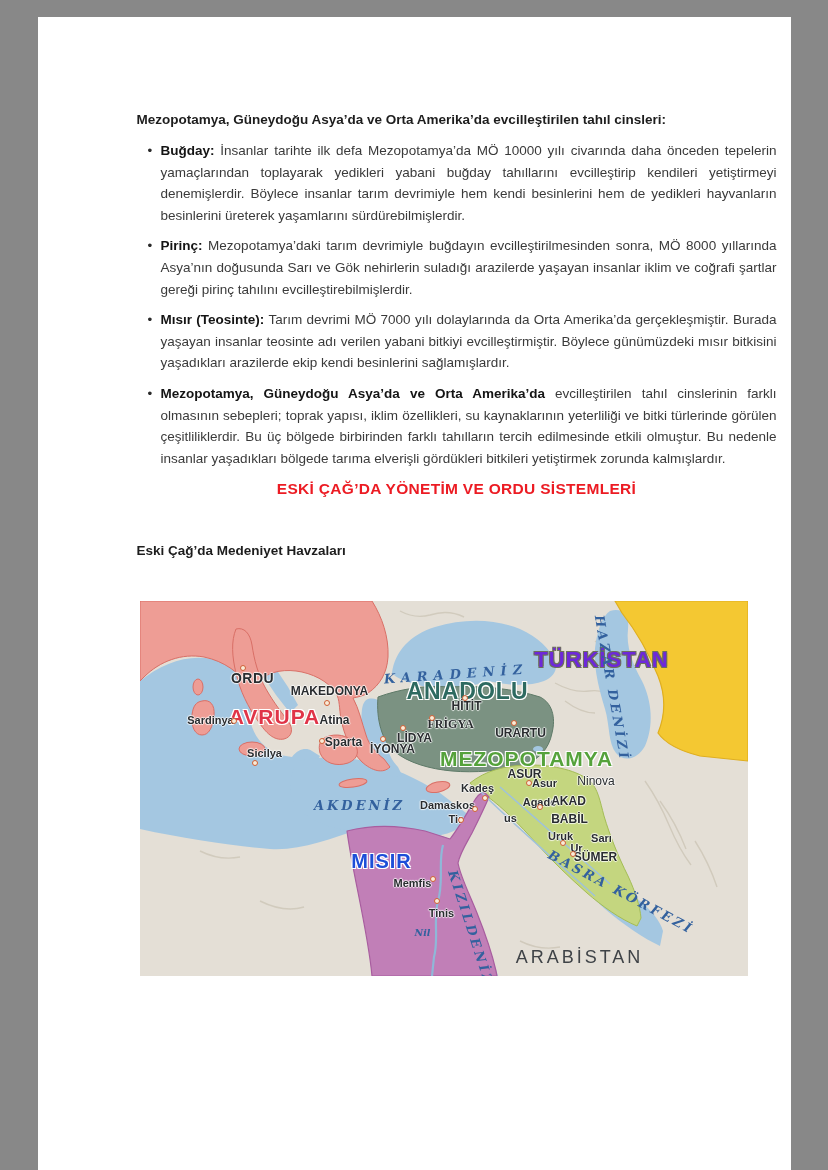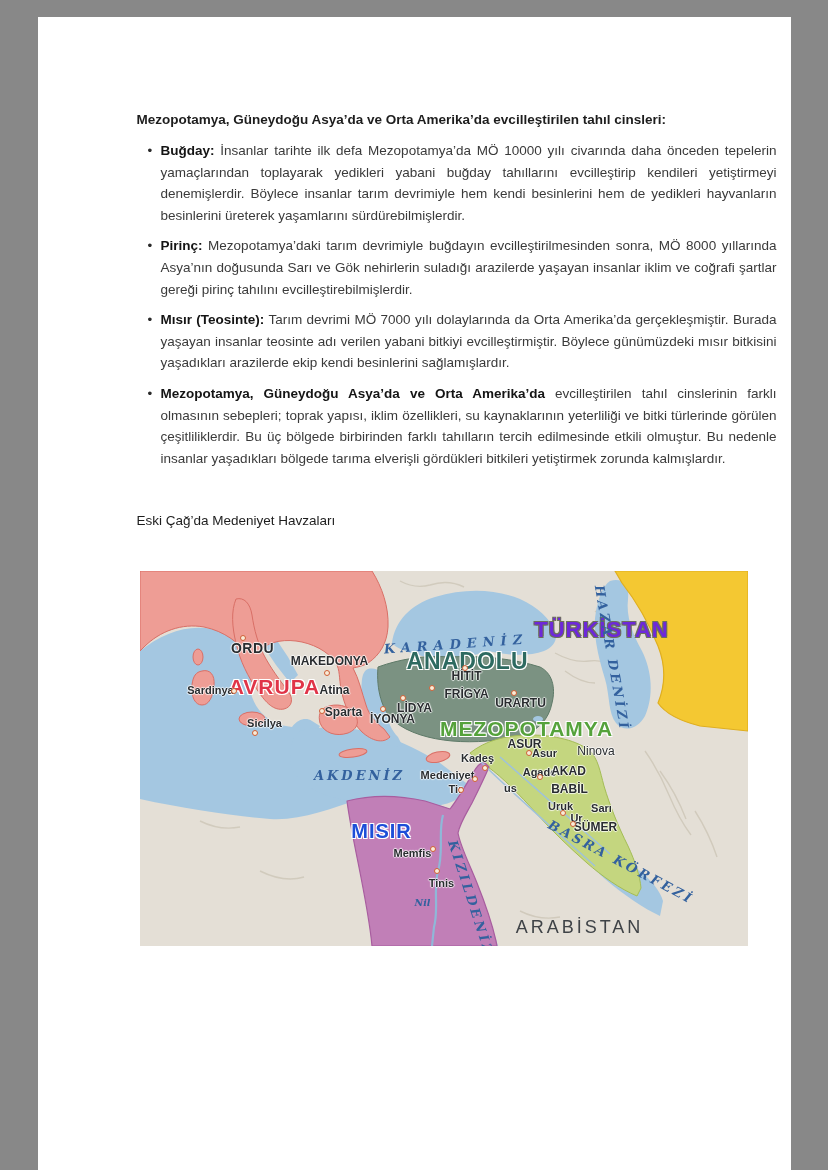--- a/index.html
+++ b/index.html
@@ -7,21 +7,21 @@
         font-family:"Liberation Sans",sans-serif;}
   .content{position:absolute;left:99px;top:95px;width:640px;}
   .intro-heading{margin:0 0 13px 0;font-size:13.5px;line-height:15px;font-weight:700;color:#1d1d1d;}
   ul.bullets{list-style:none;margin:0;padding:0 0 0 11px;}
   li.bullet{display:flex;margin:0 0 9px 0;font-size:13.5px;line-height:21.6px;color:#3a3a3a;}
   .bullet-dot{flex:none;width:13px;color:#2a2a2a;}
   .bullet-body{flex:1;text-align:justify;}
   .lead{font-weight:700;color:#141414;}
   .section-heading{margin:10px 0 0 0;font-size:15.5px;line-height:20px;font-weight:700;color:#ec1b23;
         text-align:center;letter-spacing:.3px;}
-  .map-heading{margin:44px 0 0 0;font-size:13.5px;line-height:16px;font-weight:400;color:#1d1d1d;}
+  .map-heading{margin:44px 0 0 0;font-size:13.5px;line-height:16px;font-weight:700;color:#1d1d1d;}
   .map{position:relative;margin:42px 0 0 3px;width:608px;height:375px;overflow:hidden;background:#e4dfd6;}
   .map svg{position:absolute;left:0;top:0;}
   .maplabel{position:absolute;transform:translate(-50%,-50%);white-space:nowrap;line-height:1;
         font-family:"Liberation Sans",sans-serif;}
   .region{font-weight:700;
         text-shadow:-1px -1px 0 #fff,1px -1px 0 #fff,-1px 1px 0 #fff,1px 1px 0 #fff,0 1px 0 #fff,0 -1px 0 #fff;}
   .r-avrupa{font-size:21px;color:#e03448;letter-spacing:1px;}
   .r-anadolu{font-size:23px;color:#2d6a60;letter-spacing:1px;}
   .r-mezo{font-size:21px;color:#55a23b;letter-spacing:1px;}
   .r-misir{font-size:20px;color:#1d4ed8;letter-spacing:1px;}
@@ -60,20 +60,21 @@
         <li class="bullet">
           <span class="bullet-dot">•</span>
           <span class="bullet-body"><span class="lead">Mısır (Teosinte):</span> <span>Tarım devrimi MÖ 7000 yılı dolaylarında da Orta Amerika’da gerçekleşmiştir. Burada yaşayan insanlar teosinte adı verilen yabani bitkiyi evcilleştirmiştir. Böylece günümüzdeki mısır bitkisini yaşadıkları arazilerde ekip kendi besinlerini sağlamışlardır.</span></span>
         </li>
         <li class="bullet">
           <span class="bullet-dot">•</span>
           <span class="bullet-body"><span class="lead">Mezopotamya, Güneydoğu Asya’da ve Orta Amerika’da</span> <span>evcilleştirilen tahıl cinslerinin farklı olmasının sebepleri; toprak yapısı, iklim özellikleri, su kaynaklarının yeterliliği ve bitki türlerinde görülen çeşitliliklerdir. Bu üç bölgede birbirinden farklı tahılların tercih edilmesinde etkili olmuştur. Bu nedenle insanlar yaşadıkları bölgede tarıma elverişli gördükleri bitkileri yetiştirmek zorunda kalmışlardır.</span></span>
         </li>
     </ul>
 
+    <h2 class="section-heading">ESKİ ÇAĞ’DA YÖNETİM VE ORDU SİSTEMLERİ</h2>
 
     <h4 class="map-heading">Eski Çağ’da Medeniyet Havzaları</h4>
 
     <div class="map">
       <svg width="608" height="375" viewBox="0 0 608 375">
 
         <rect x="0" y="0" width="608" height="375" fill="#e4dfd6"></rect>
 
         <g stroke="#c9c2b2" stroke-width="1.4" fill="none" opacity="0.7">
           <path d="M260,10 q15,8 30,4 q18,-6 34,2"></path>
@@ -134,28 +135,28 @@
         <span class="maplabel sea" style="left: 481px; top: 291px; transform: translate(-50%, -50%) rotate(28deg);">BASRA KÖRFEZİ</span>
         <span class="maplabel sea s-nil" style="left: 283px; top: 332px;">Nil</span>
         <span class="maplabel city c-xl" style="left: 113px; top: 77px;">ORDU</span>
         <span class="maplabel city c-big" style="left: 190px; top: 90px;">MAKEDONYA</span>
         <span class="maplabel city c-big" style="left: 195px; top: 119px;">Atina</span>
         <span class="maplabel city c-big" style="left: 204px; top: 141px;">Sparta</span>
         <span class="maplabel city" style="left: 71px; top: 119px;">Sardinya</span>
         <span class="maplabel city" style="left: 115px; top: 152px; padding-left: 20px;">Sicilya</span>
         <span class="maplabel city c-big" style="left: 253px; top: 148px;">İYONYA</span>
         <span class="maplabel city c-big" style="left: 275px; top: 137px;">LİDYA</span>
-        <span class="maplabel city c-big" style="left: 327px; top: 123px;">FRİGYA</span>
+        <span class="maplabel city c-big" style="left: 311px; top: 123px; font-family: Liberation Serif, serif;">FRİGYA</span>
         <span class="maplabel city c-big" style="left: 327px; top: 105px;">HİTİT</span>
         <span class="maplabel city c-big" style="left: 381px; top: 132px;">URARTU</span>
         <span class="maplabel city c-big" style="left: 385px; top: 173px;">ASUR</span>
         <span class="maplabel city" style="left: 405px; top: 182px;">Asur</span>
         <span class="maplabel city c-thin" style="left: 434px; top: 180px; padding-left: 45px;">Ninova</span>
         <span class="maplabel city" style="left: 338px; top: 187px;">Kadeş</span>
-        <span class="maplabel city" style="left: 308px; top: 204px;">Medeniyet</span>
+        <span class="maplabel city" style="left: 308px; top: 204px;">Damaskos</span>
         <span class="maplabel city" style="left: 316px; top: 218px;">Tir</span>
         <span class="maplabel city" style="left: 371px; top: 217px;">us</span>
         <span class="maplabel city" style="left: 400px; top: 201px;">Agade</span>
         <span class="maplabel city c-big" style="left: 429px; top: 200px;">AKAD</span>
         <span class="maplabel city c-big" style="left: 430px; top: 218px;">BABİL</span>
         <span class="maplabel city" style="left: 421px; top: 235px;">Uruk</span>
         <span class="maplabel city" style="left: 437px; top: 247px;">Ur</span>
         <span class="maplabel city" style="left: 462px; top: 237px;">Sarı</span>
         <span class="maplabel city c-big" style="left: 456px; top: 256px;">SÜMER</span>
         <span class="maplabel city" style="left: 273px; top: 282px;">Memfis</span>

